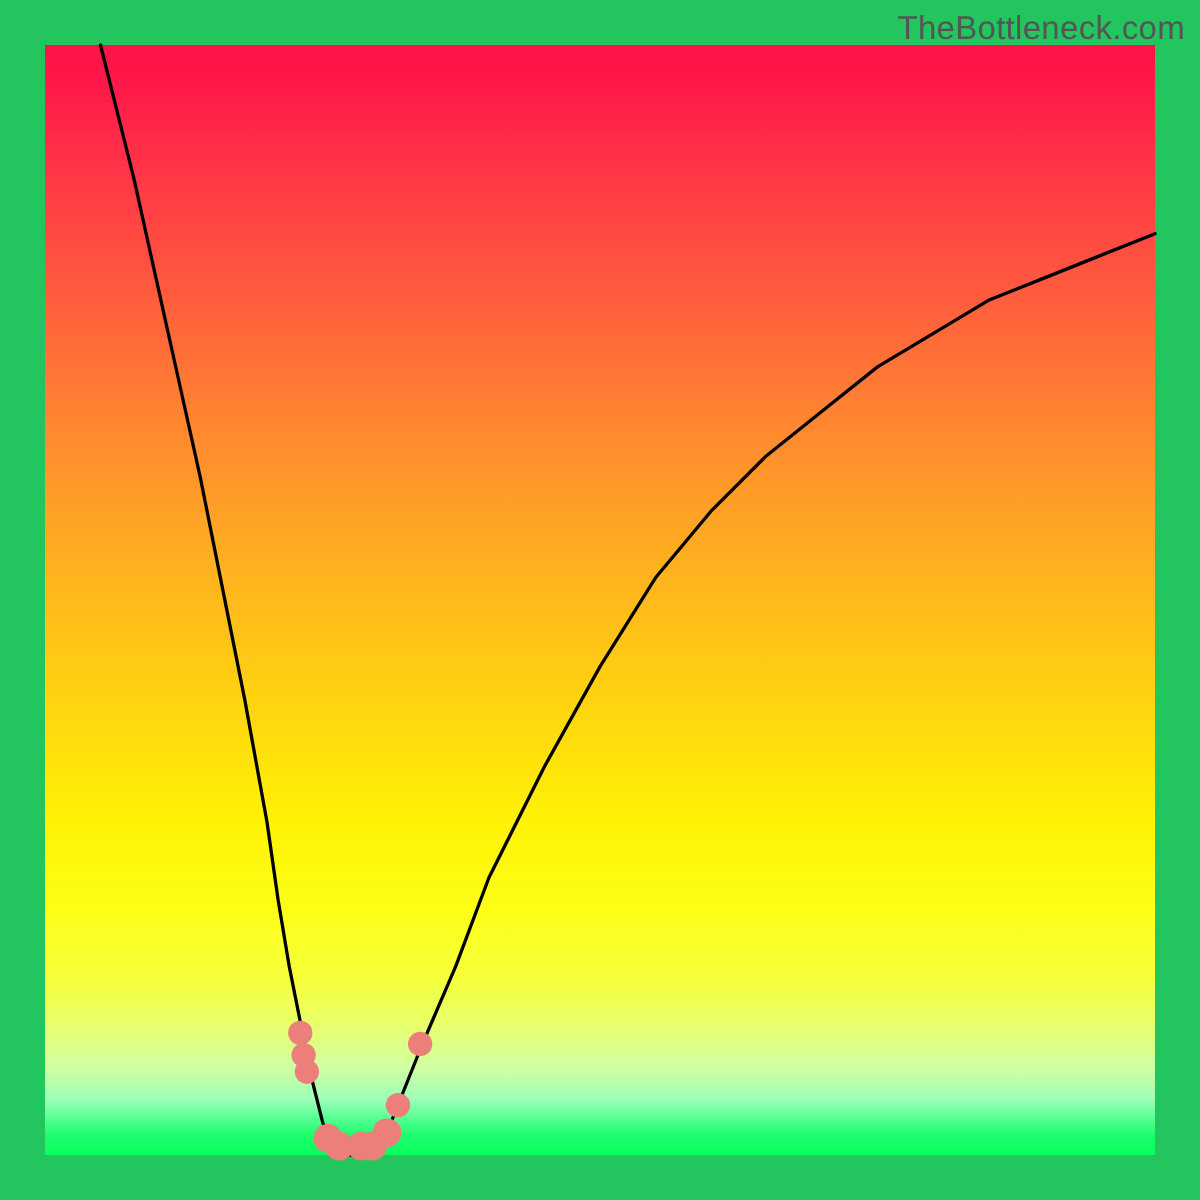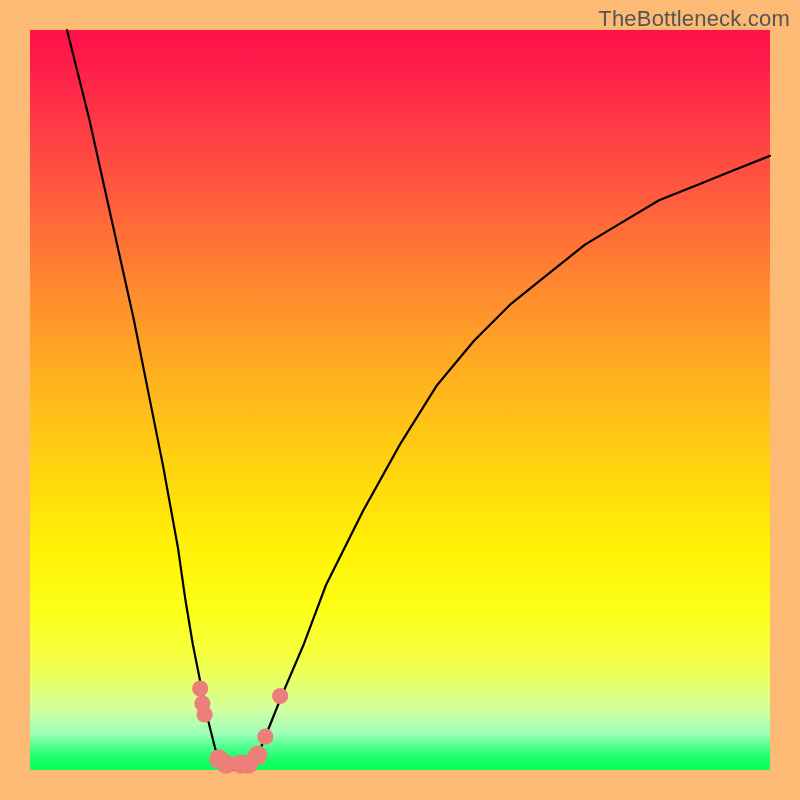--- a/index.html
+++ b/index.html
@@ -9,21 +9,21 @@
     height: 800px;
     overflow: hidden;
     background: #000;
     font-family: Arial, Helvetica, sans-serif;
   }
   .frame {
     position: absolute;
     left: 0; top: 0;
     width: 800px;
     height: 800px;
-    background: #fdba74;
+    background: #22c55e;
   }
   .plot-area {
     position: absolute;
     left: 30px;
     top: 30px;
     width: 740px;
     height: 740px;
     
     background: linear-gradient(
       to bottom,

